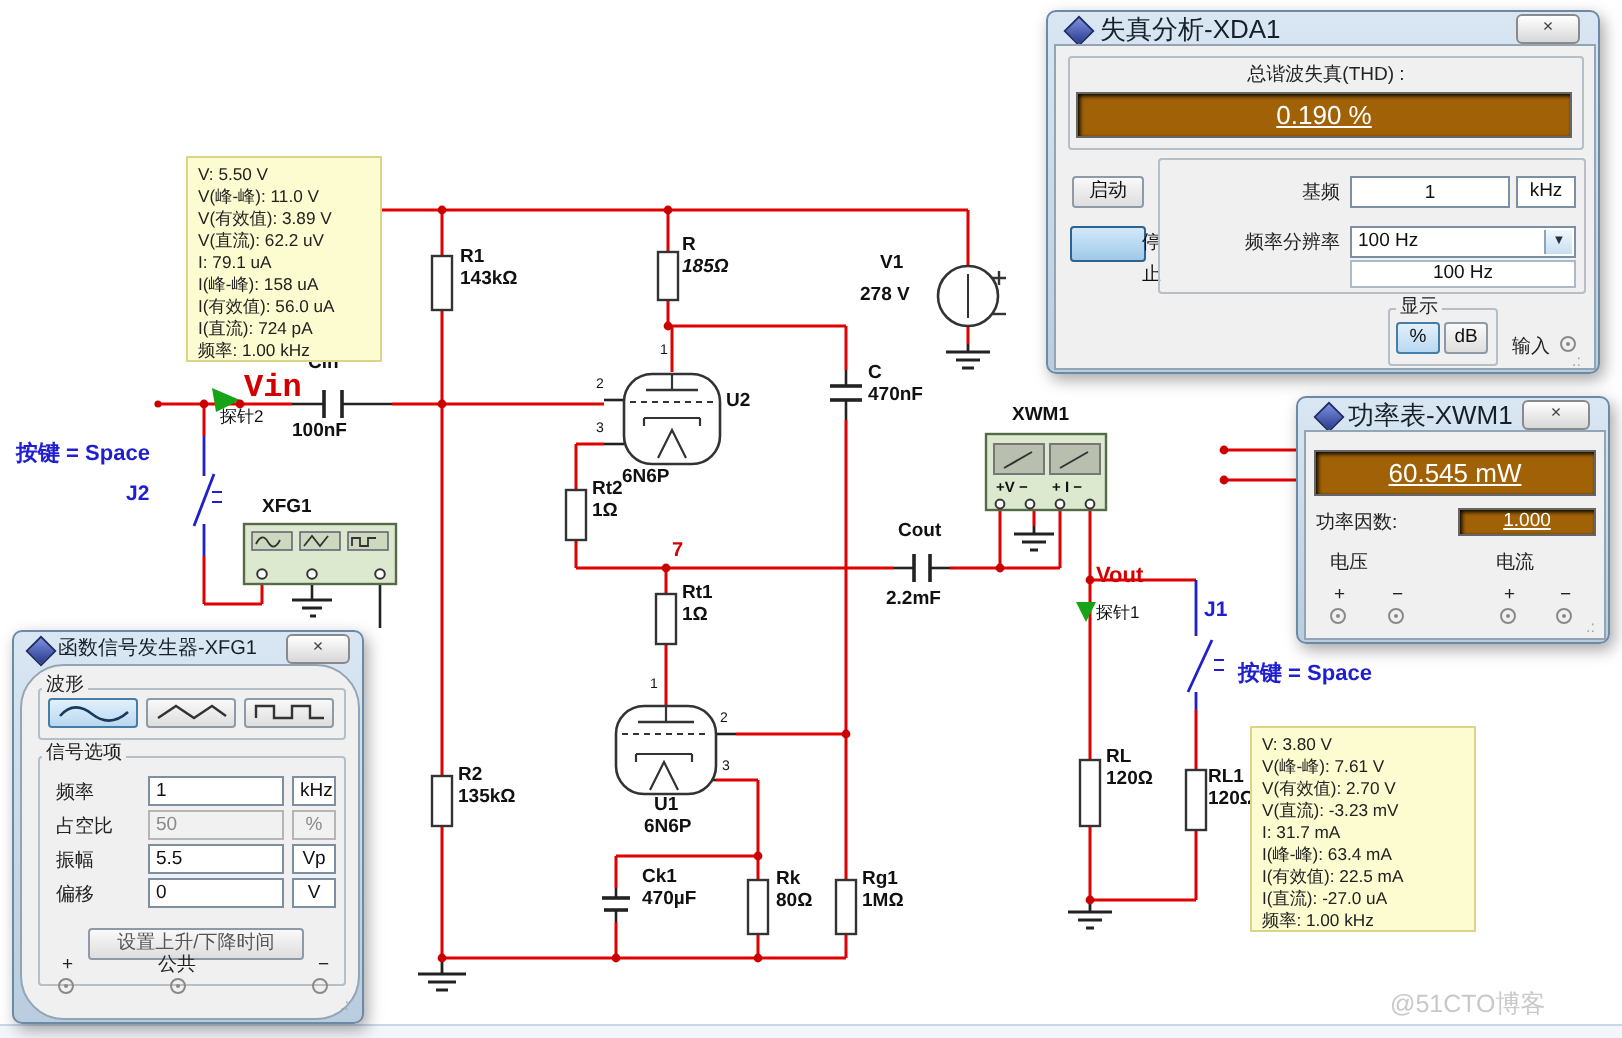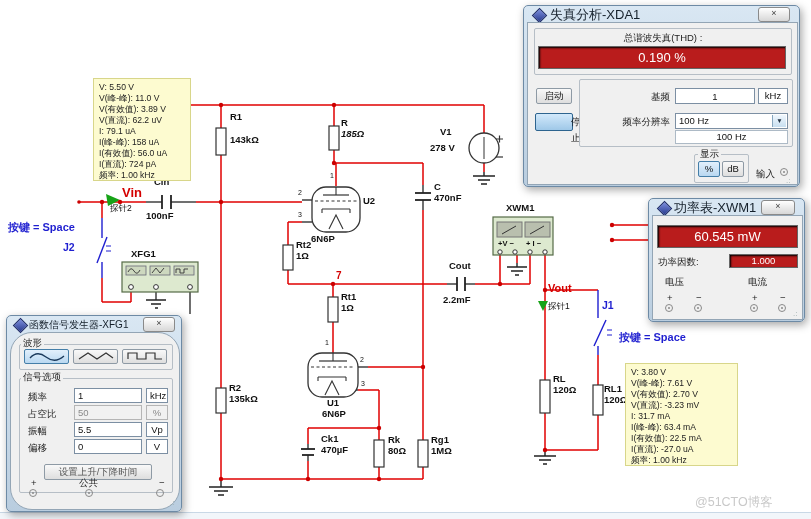--- a/index.html
+++ b/index.html
@@ -9,21 +9,21 @@
   
   .probe-box{position:absolute;background:#fdfbd0;border:1px solid #d8d68a;z-index:3;padding:3px 5px;box-sizing:border-box;}
   .probe-line{font-size:8.6px;color:#222;line-height:11px;white-space:nowrap;}
   
   .win{position:absolute;background:linear-gradient(#d9e7f3,#b9cddf);border:1px solid #6d8aa5;border-radius:5px;padding:2px;box-sizing:border-box;z-index:5;box-shadow:2px 3px 8px rgba(0,0,0,.35);}
   .win-titlebar{position:absolute;left:0;top:0;right:0;height:17px;}
   .win-icon{position:absolute;width:9px;height:9px;background:linear-gradient(135deg,#7d8fe0,#273a8d);transform:rotate(45deg);border:1px solid #1d2a66;}
   .win-title{position:absolute;font-size:13px;color:#15202b;line-height:13px;white-space:nowrap;}
   .win-close{position:absolute;background:linear-gradient(#ffffff,#d7d7d7);border:1px solid #8a8a8a;border-radius:3px;font-size:9px;color:#444;text-align:center;line-height:11px;cursor:pointer;}
   .win-body{position:absolute;background:#f0f0f0;border:1px solid #93a5b5;}
-  .black-display{position:absolute;background:#b91c1c;color:#fff;border:1px solid #666;box-shadow:inset 1px 1px 2px #000;text-align:center;box-sizing:border-box;}
+  .black-display{position:absolute;background:#a16207;color:#fff;border:1px solid #666;box-shadow:inset 1px 1px 2px #000;text-align:center;box-sizing:border-box;text-decoration:underline;}
   .group{position:absolute;border:1px solid #b6bec6;border-radius:2px;}
   .group-label{position:absolute;font-size:9.5px;color:#222;background:#f0f0f0;padding:0 2px;line-height:10px;white-space:nowrap;z-index:2;}
   .btn{position:absolute;background:linear-gradient(#f9f9f9,#dedede);border:1px solid #8e9aa5;border-radius:2px;font-size:9.5px;color:#111;text-align:center;box-sizing:border-box;cursor:pointer;}
   .btn.blue{background:linear-gradient(#e2f0fc,#b9d8f1);border-color:#447ea8;}
   .btn.blue-strong{background:linear-gradient(#d2e9fb,#9fc8e8);border-color:#2d648f;}
   .field{position:absolute;background:#fff;border:1px solid #7c8fa3;font-size:9.5px;color:#111;line-height:13px;padding:0 3px;box-sizing:border-box;}
   .field.center{text-align:center;}
   .field.disabled{background:#f1f1f1;color:#8a8a8a;border-color:#b5b5b5;}
   .stat-label{position:absolute;font-size:9.5px;color:#222;line-height:11px;white-space:nowrap;}
   .combo-arrow{position:absolute;right:1px;top:1px;bottom:1px;width:13px;background:linear-gradient(#f0f7fd,#c8dff0);border-left:1px solid #88a7bf;font-size:6.5px;color:#234;text-align:center;line-height:12px;}
@@ -227,21 +227,21 @@
       <circle cx="379" cy="479" r="2.2"></circle>
         <circle cx="500" cy="284" r="2.2"></circle>
         <circle cx="545" cy="290" r="2.2"></circle>
       <circle cx="545" cy="450" r="2.2"></circle>
         <circle cx="612" cy="225" r="2.2"></circle>
         <circle cx="612" cy="240" r="2.2"></circle>
     </g>
   </svg>
 
   <div id="labels">
-      <span class="lbl" style="left: 230px; top: 112px;">R1</span>
+      <span class="lbl" style="left: 230px; top: 124px;">R1</span>
       <span class="lbl" style="left: 230px; top: 135px;">143kΩ</span>
       <span class="lbl" style="left: 341px; top: 118px;">R</span>
       <span class="lbl" style="left: 341px; top: 129px; font-style: italic;">185Ω</span>
       <span class="lbl" style="left: 229px; top: 383px;">R2</span>
       <span class="lbl" style="left: 229px; top: 394px;">135kΩ</span>
       <span class="lbl" style="left: 296px; top: 240px;">Rt2</span>
       <span class="lbl" style="left: 296px; top: 251px;">1Ω</span>
       <span class="lbl" style="left: 341px; top: 292px;">Rt1</span>
       <span class="lbl" style="left: 341px; top: 303px;">1Ω</span>
       <span class="lbl" style="left: 388px; top: 435px;">Rk</span>
@@ -265,21 +265,21 @@
       <span class="lbl" style="left: 363px; top: 196px;">U2</span>
       <span class="lbl" style="left: 311px; top: 234px;">6N6P</span>
       <span class="lbl" style="left: 327px; top: 398px;">U1</span>
       <span class="lbl" style="left: 322px; top: 409px;">6N6P</span>
       <span class="lbl" style="left: 506px; top: 203px;">XWM1</span>
       <span class="lbl" style="left: 131px; top: 249px;">XFG1</span>
       <span class="lbl" style="left: 602px; top: 300px; color: rgb(31, 31, 208); font-size: 10.5px;">J1</span>
       <span class="lbl" style="left: 63px; top: 242px; color: rgb(31, 31, 208); font-size: 10.5px;">J2</span>
       <span class="lbl" style="left: 8px; top: 222px; color: rgb(31, 31, 208); font-size: 11px;">按键 = Space</span>
       <span class="lbl" style="left: 619px; top: 332px; color: rgb(31, 31, 208); font-size: 11px;">按键 = Space</span>
-      <span class="lbl" style="left: 122px; top: 186px; color: rgb(212, 0, 0); font-size: 13px;">Vin</span>
+      <span class="lbl" style="left: 122px; top: 186px; color: rgb(212, 0, 0); font-size: 16px; font-family: Liberation Mono, monospace;">Vin</span>
       <span class="lbl" style="left: 548px; top: 283px; color: rgb(212, 0, 0); font-size: 11px;">Vout</span>
       <span class="lbl" style="left: 336px; top: 271px; color: rgb(212, 0, 0); font-size: 10px;">7</span>
       <span class="lbl" style="left: 110px; top: 204px; font-size: 8.5px; font-weight: normal;">探针2</span>
       <span class="lbl" style="left: 548px; top: 302px; font-size: 8.5px; font-weight: normal;">探针1</span>
       <span class="lbl" style="left: 330px; top: 172px; font-size: 7px; font-weight: normal;">1</span>
       <span class="lbl" style="left: 298px; top: 189px; font-size: 7px; font-weight: normal;">2</span>
       <span class="lbl" style="left: 298px; top: 211px; font-size: 7px; font-weight: normal;">3</span>
       <span class="lbl" style="left: 325px; top: 339px; font-size: 7px; font-weight: normal;">1</span>
       <span class="lbl" style="left: 360px; top: 356px; font-size: 7px; font-weight: normal;">2</span>
       <span class="lbl" style="left: 361px; top: 380px; font-size: 7px; font-weight: normal;">3</span>

